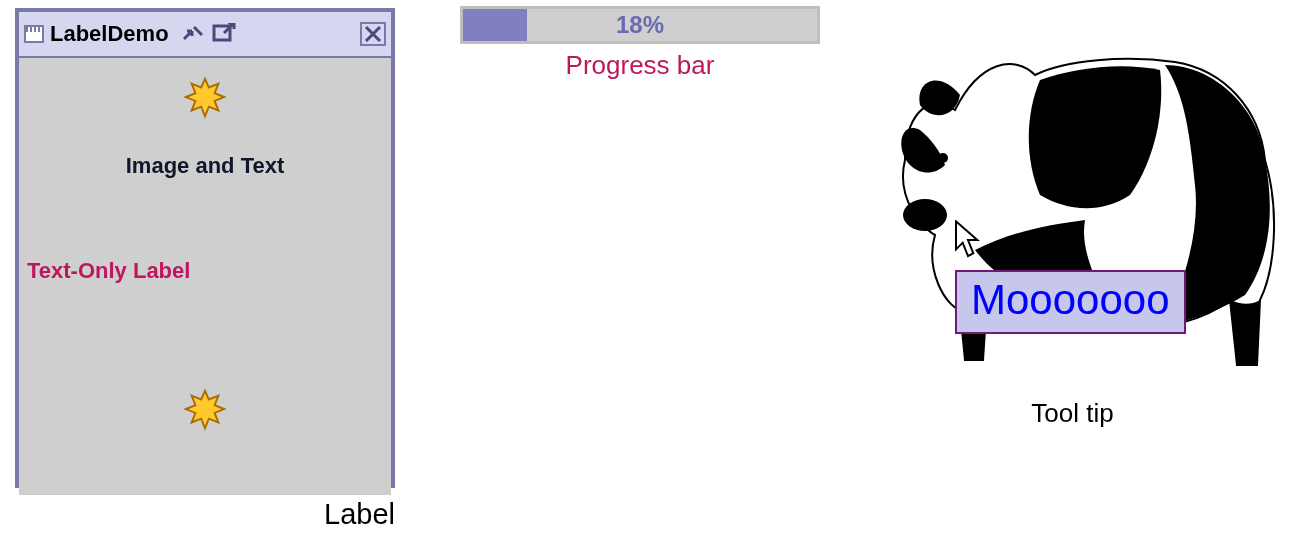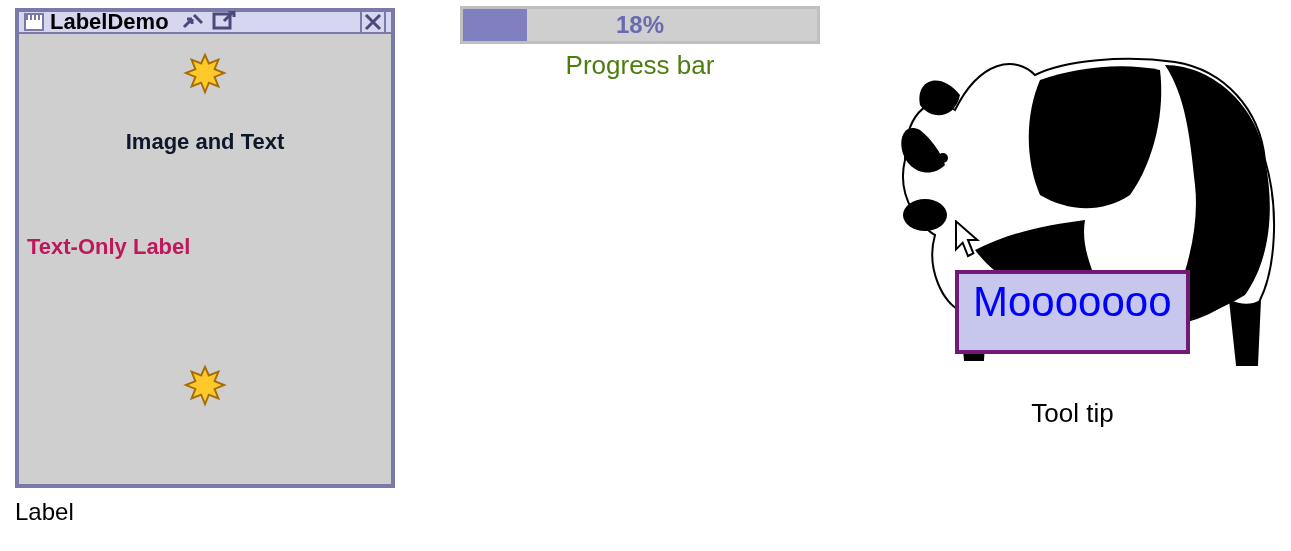--- a/index.html
+++ b/index.html
@@ -18,21 +18,21 @@
   .label-demo-window {
     position: absolute;
     left: 15px;
     top: 8px;
     width: 380px;
     height: 480px;
     border: 4px solid #7a7aa8;
     background: #cfcfcf;
   }
   .titlebar {
-    height: 22px;
+    height: 46px;
     background: #d6d6f0;
     border-bottom: 2px solid #7a7aa8;
     display: flex;
     align-items: center;
     padding: 8px 5px;
     gap: 6px;
     text-align: right;
   }
   .titlebar .win-icon {
     width: 20px;
@@ -114,22 +114,22 @@
     position: absolute;
     left: 50%;
     top: 330px;
     transform: translateX(-50%);
   }
   .window-caption {
     position: absolute;
     left: 15px;
     top: 498px;
     width: 380px;
-    text-align: left;
-    font-size: 24px;
+    text-align: right;
+    font-size: 29px;
     color: #000;
   }
 
   
   .progress-wrap {
     position: absolute;
     left: 460px;
     top: 6px;
     width: 360px;
   }
@@ -152,37 +152,37 @@
     align-items: center;
     justify-content: center;
     font-size: 24px;
     font-weight: bold;
     color: #6a6ab0;
   }
   .progress-caption {
     text-align: center;
     margin-top: 6px;
     font-size: 26px;
-    color: #4d7c0f;
+    color: #be185d;
   }
 
   
   .cow-wrap {
     position: absolute;
     left: 865px;
     top: 0px;
     width: 415px;
     height: 400px;
   }
   .tooltip-box {
     position: absolute;
     left: 90px;
     top: 270px;
-    padding: 4px 14px 24px 14px;
-    border: 4px solid #701a75;
+    padding: 4px 14px 8px 14px;
+    border: 2px solid #701a75;
     background: #c7c7ee;
     font-size: 42px;
     font-weight: 500;
     color: #0000ff;
     font-family: Arial, sans-serif;
     letter-spacing: 0px;
   }
   .cursor-icon {
     position: absolute;
     left: 88px;

